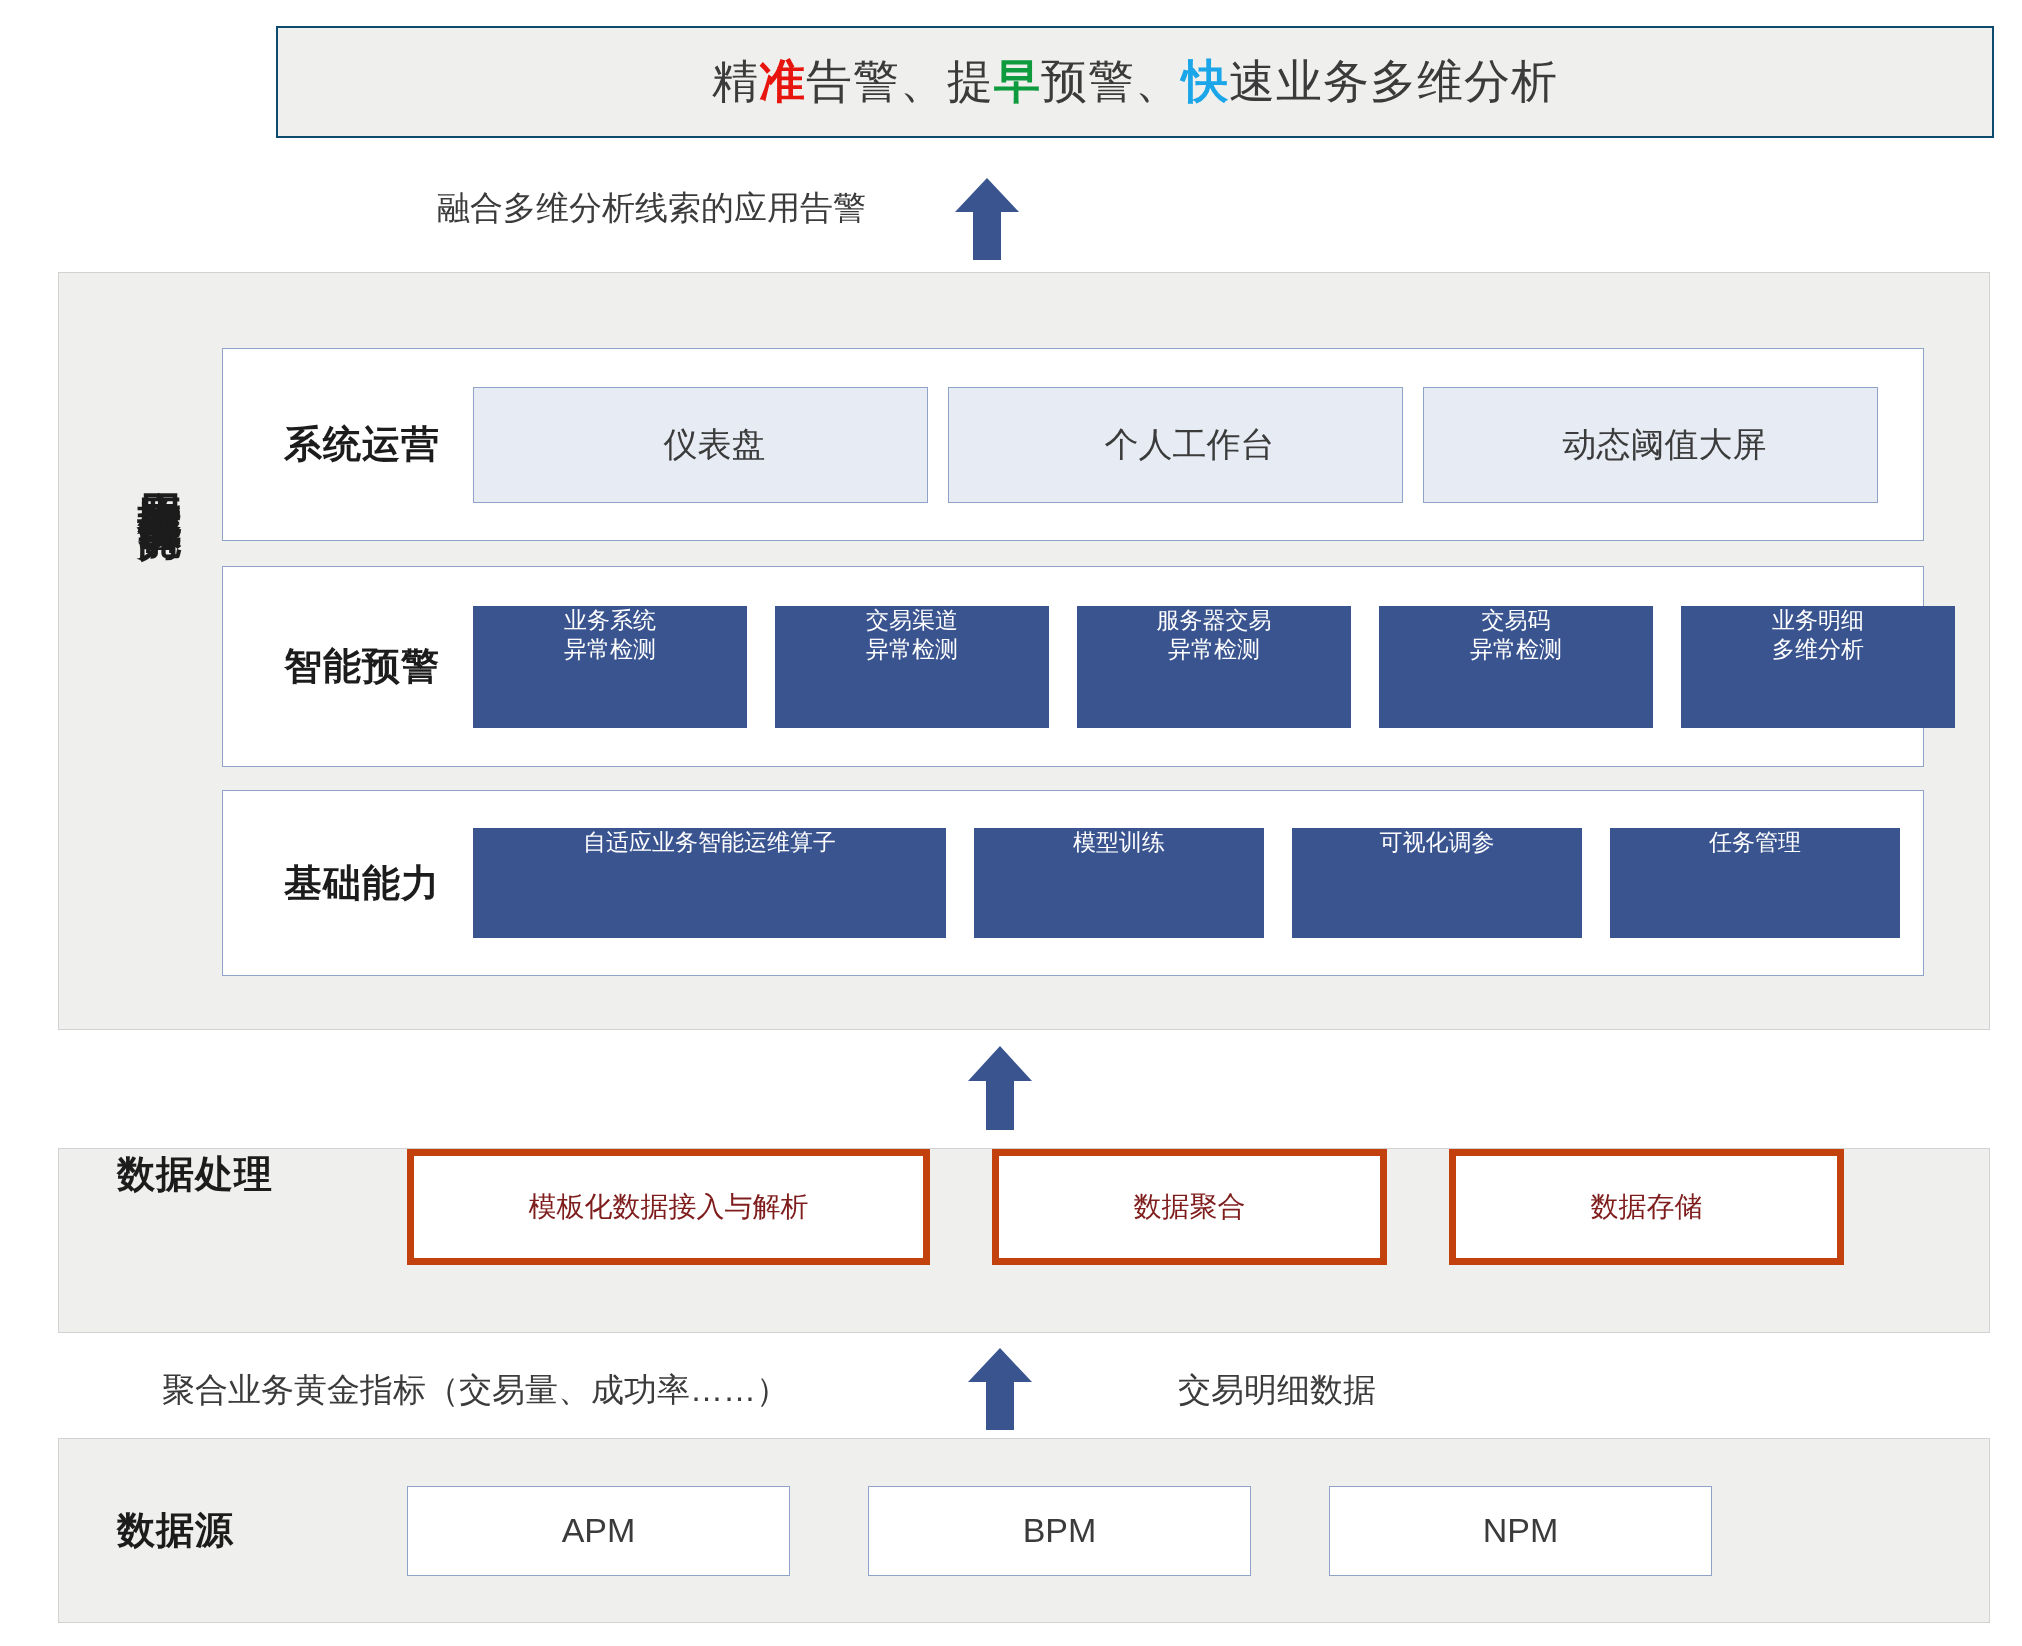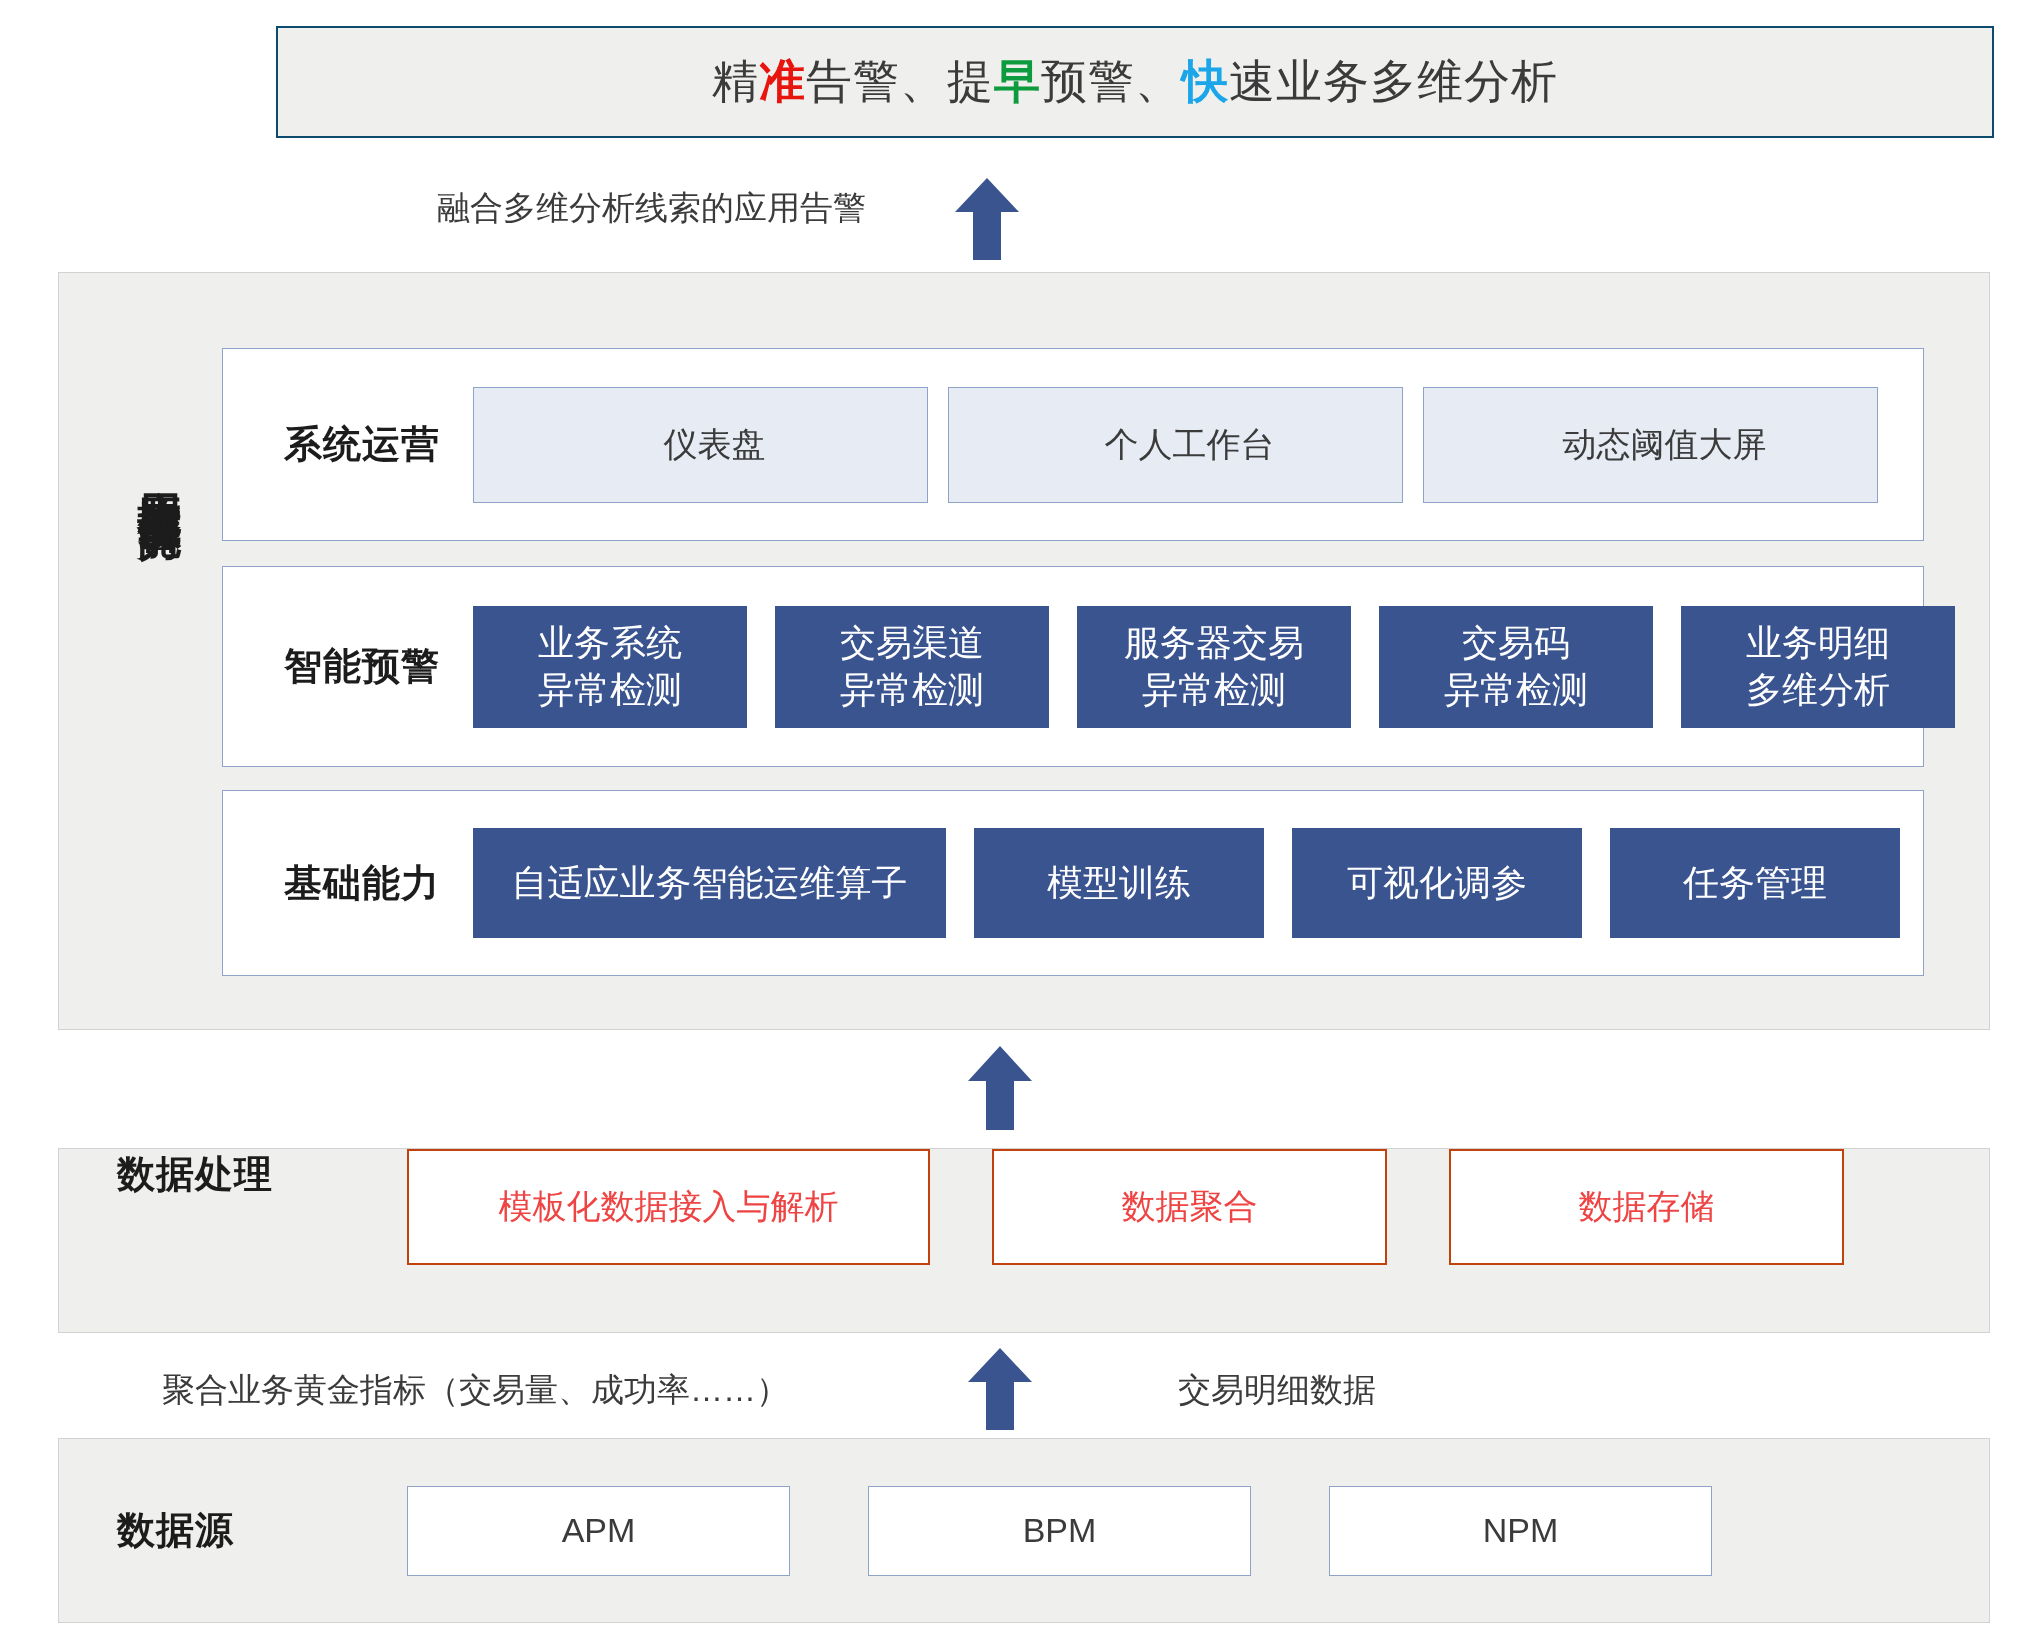--- a/index.html
+++ b/index.html
@@ -121,23 +121,23 @@
     justify-content: center;
     font-size: 34px;
     color: #3b3b3b;
     height: 116px;
     text-align: center;
   }
   .cell-dark {
     background: #3a5490;
     box-sizing: border-box;
     display: flex;
-    align-items: center;
-    justify-content: center;
-    font-size: 36px;
+    align-items: flex-start;
+    justify-content: center;
+    font-size: 23px;
     color: #ffffff;
     text-align: center;
     line-height: 1.28;
   }
 
   
   .row-1 .cell-light { width: 455px; margin-right: 20px; padding-left: 28px; }
   .row-1 .cell-light:last-child { margin-right: 0; }
 
   
@@ -167,28 +167,28 @@
     width: 290px;
     margin-left: 58px;
     font-size: 38px;
     font-weight: 700;
     color: #1c1c1c;
     letter-spacing: 1px;
     white-space: nowrap;
   }
   .proc-cell {
     background: #ffffff;
-    border: 2px solid #c2410c;
+    border: 7px solid #c2410c;
     box-sizing: border-box;
     height: 116px;
     display: flex;
     align-items: center;
     justify-content: center;
-    font-size: 34px;
-    color: #ef4444;
+    font-size: 28px;
+    color: #7f1d1d;
     margin-right: 62px;
   }
   .proc-cell.w1 { width: 523px; }
   .proc-cell.w2 { width: 395px; }
   .proc-cell.w3 { width: 395px; }
   .proc-cell:last-child { margin-right: 0; }
 
   
   .mid-label-left {
     position: absolute;

